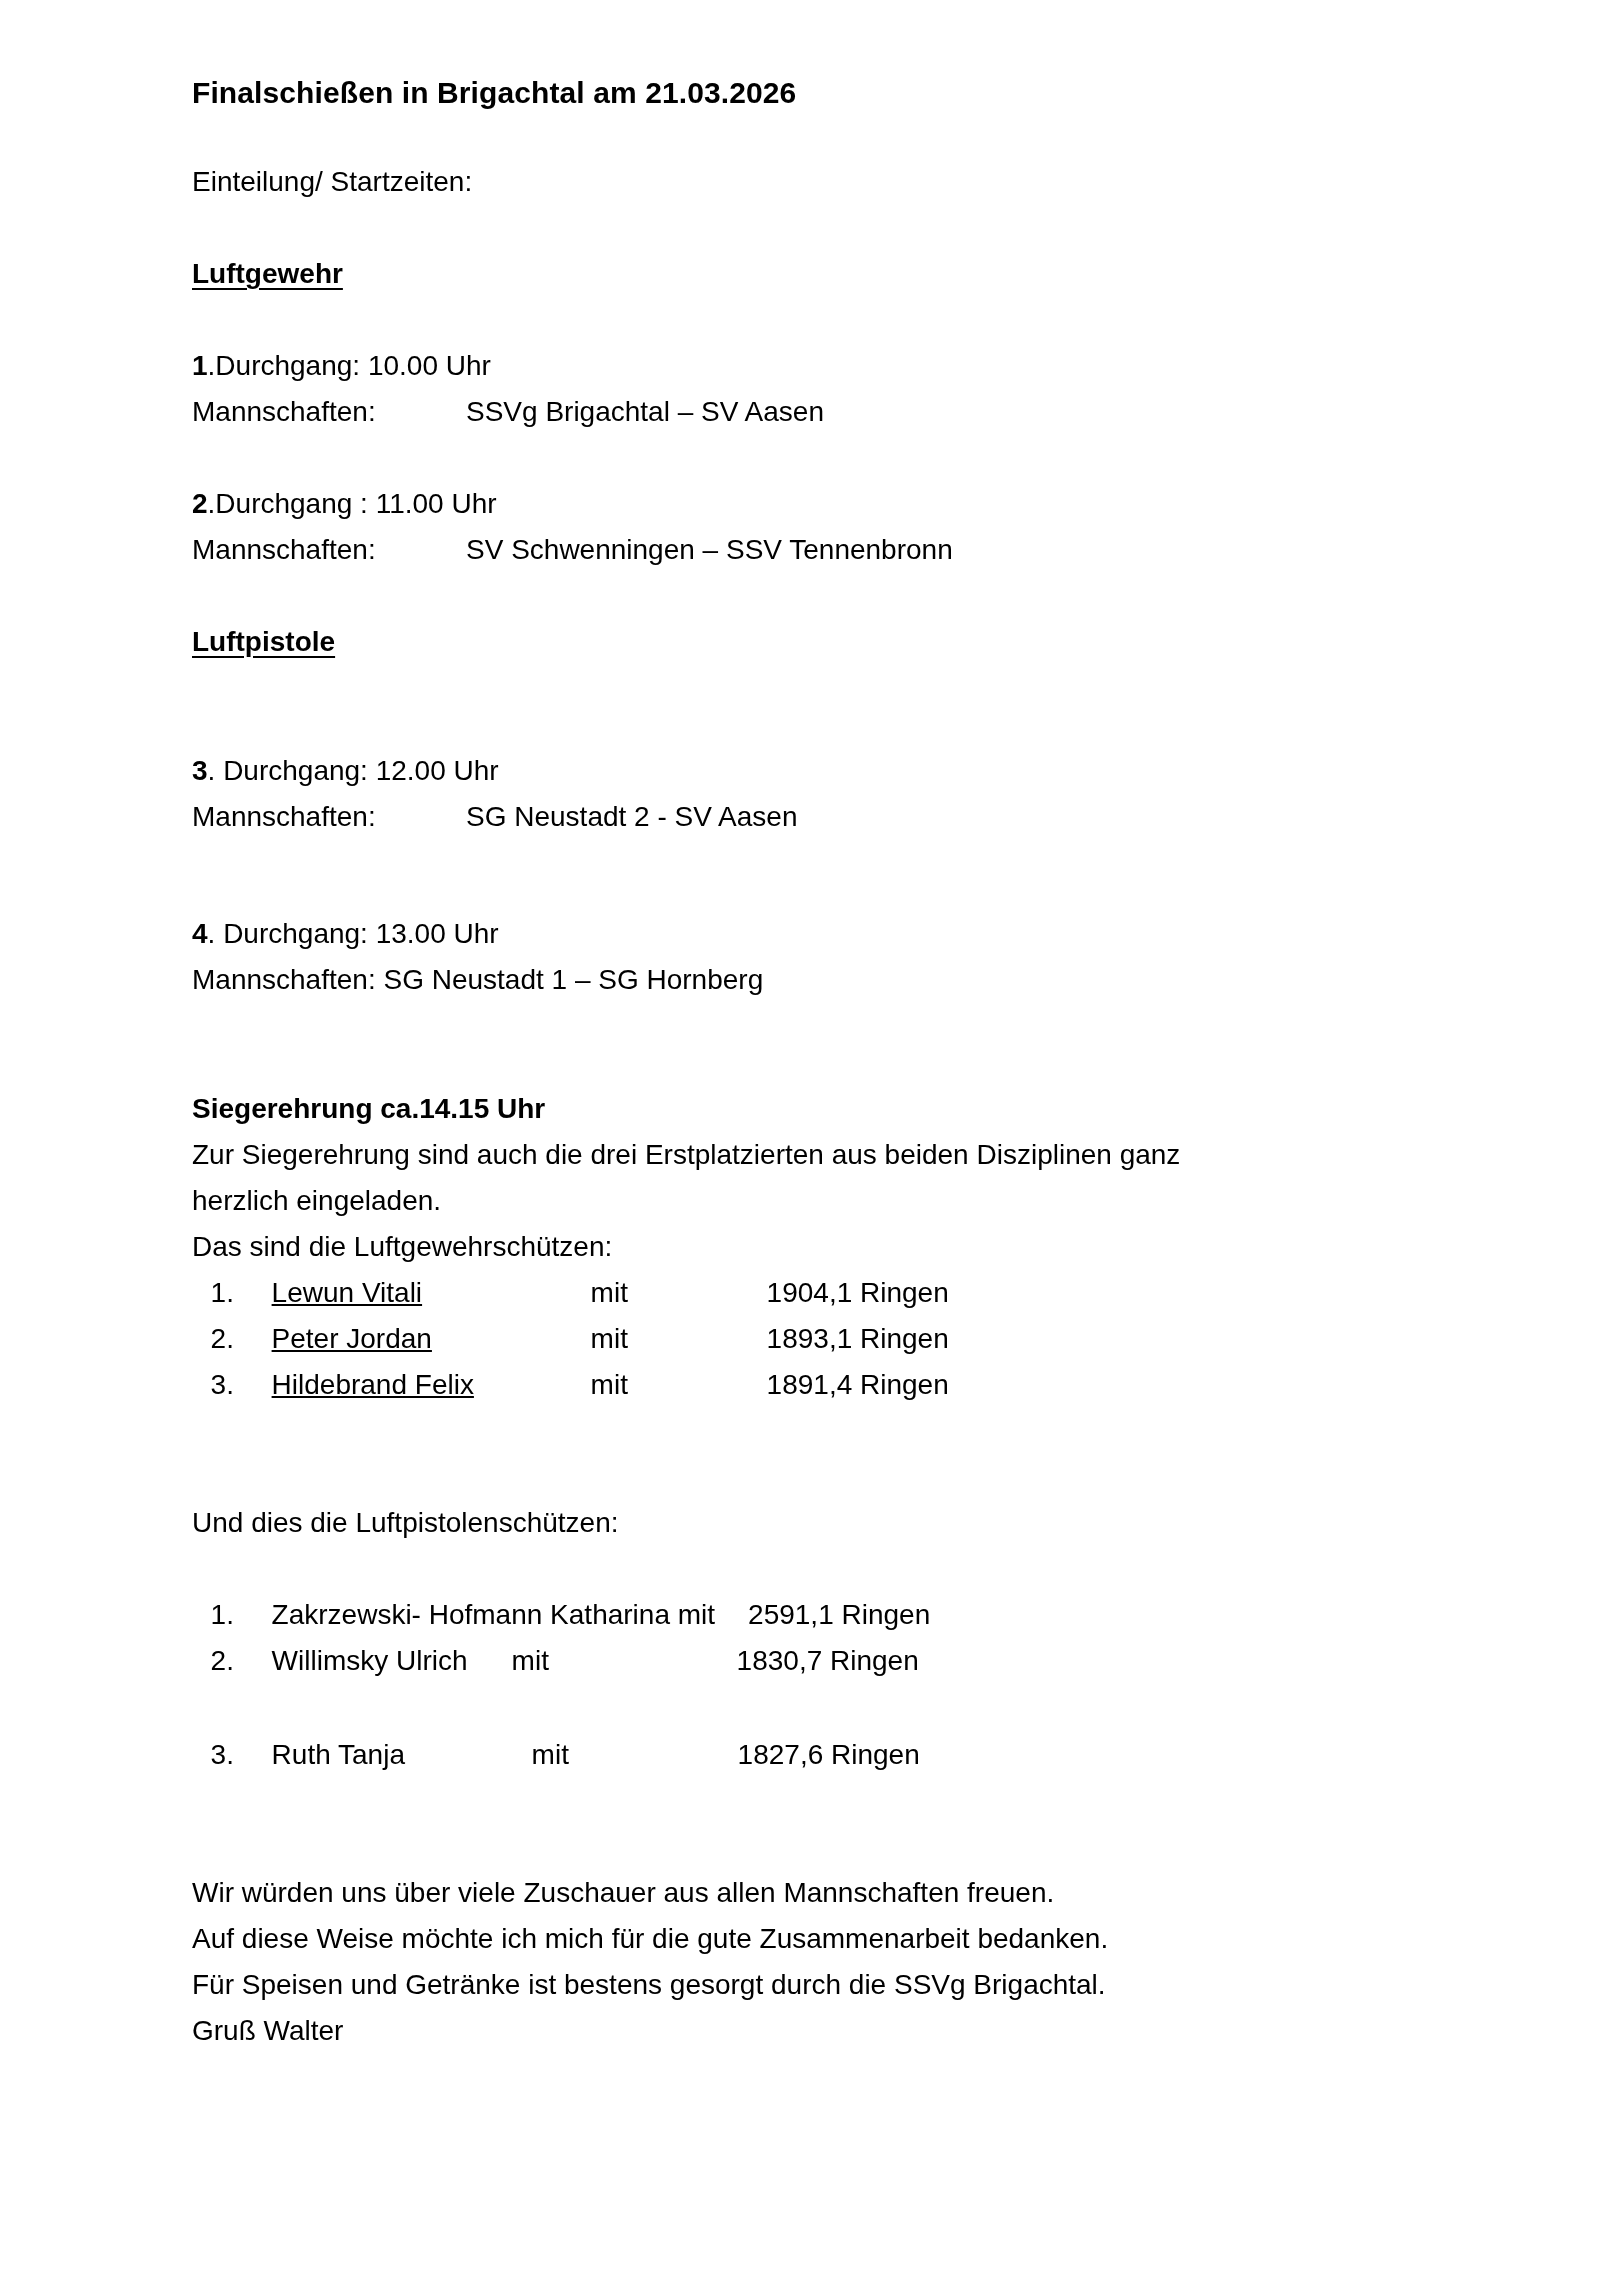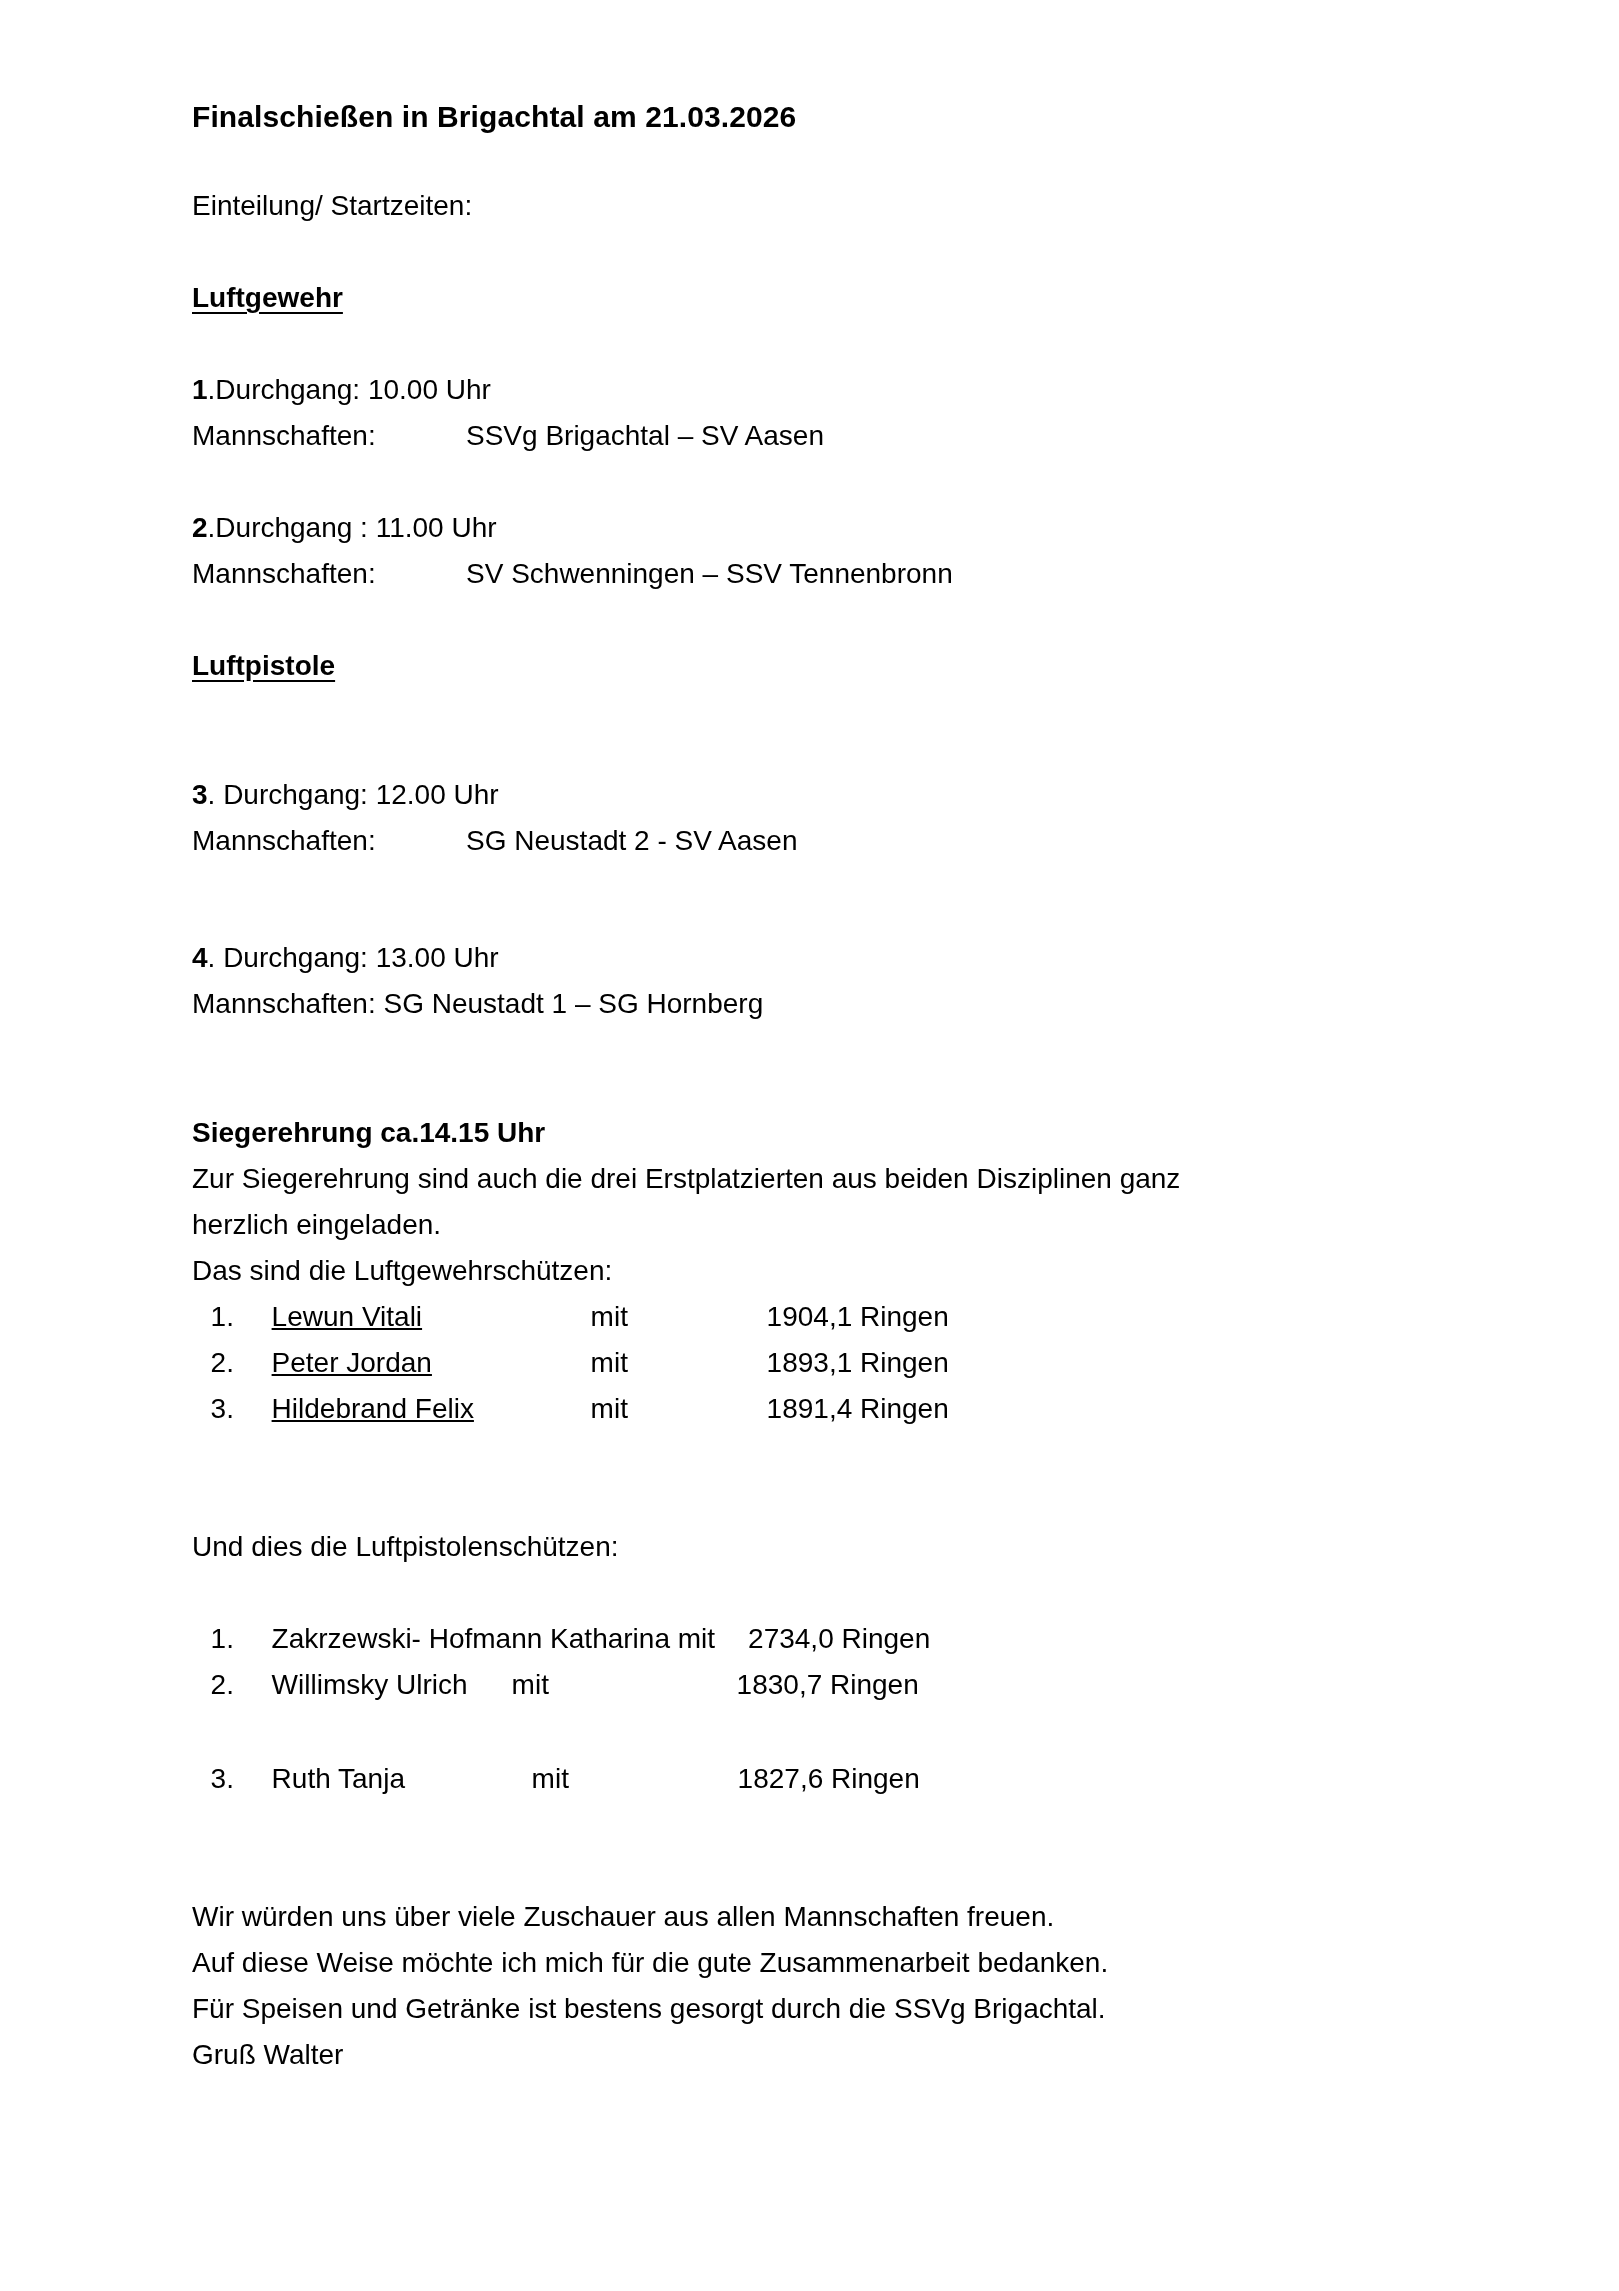--- a/index.html
+++ b/index.html
@@ -15,21 +15,21 @@
     color: #000000;
     -webkit-font-smoothing: antialiased;
   }
 
   .page {
     position: relative;
     width: 1383px;
     height: 2292px;
     background: #ffffff;
     box-sizing: border-box;
-    padding: 102px 0 0 192px;
+    padding: 78px 0 0 192px;
   }
 
   .doc {
     width: 1274px;
     font-size: 28px;
     line-height: 1.0;
   }
 
   
   .title {
@@ -153,21 +153,21 @@
     </ol>
 
     <div class="gap-md"></div>
     <div class="gap-md"></div>
 
     <p class="line">Und dies die Luftpistolenschützen:</p>
 
     <div class="gap-md"></div>
 
     <ol class="winners">
-      <li><span class="num">1.</span><span class="p-name-1">Zakrzewski- Hofmann Katharina</span><span class="run"> </span><span class="run">mit</span><span class="p-pad-1"></span><span class="run">2734,0 Ringen</span></li>
+      <li><span class="num">1.</span><span class="p-name-1">Zakrzewski- Hofmann Katharina</span><span class="run"> </span><span class="run">mit</span><span class="p-pad-1"></span><span class="run">2591,1 Ringen</span></li>
       <li><span class="num">2.</span><span class="p-name-2">Willimsky Ulrich</span><span class="p-mit-2">mit</span><span class="run">1830,7 Ringen</span></li>
       <li><span class="num">3.</span><span class="p-name-3">Ruth Tanja</span><span class="p-mit-3">mit</span><span class="run">1827,6 Ringen</span></li>
     </ol>
 
     <div class="gap-md"></div>
     <div class="gap-md"></div>
 
     <div class="para-block">
       <p class="line">Wir würden uns über viele Zuschauer aus allen Mannschaften freuen.</p>
       <p class="line">Auf diese Weise möchte ich mich für die gute Zusammenarbeit bedanken.</p>

